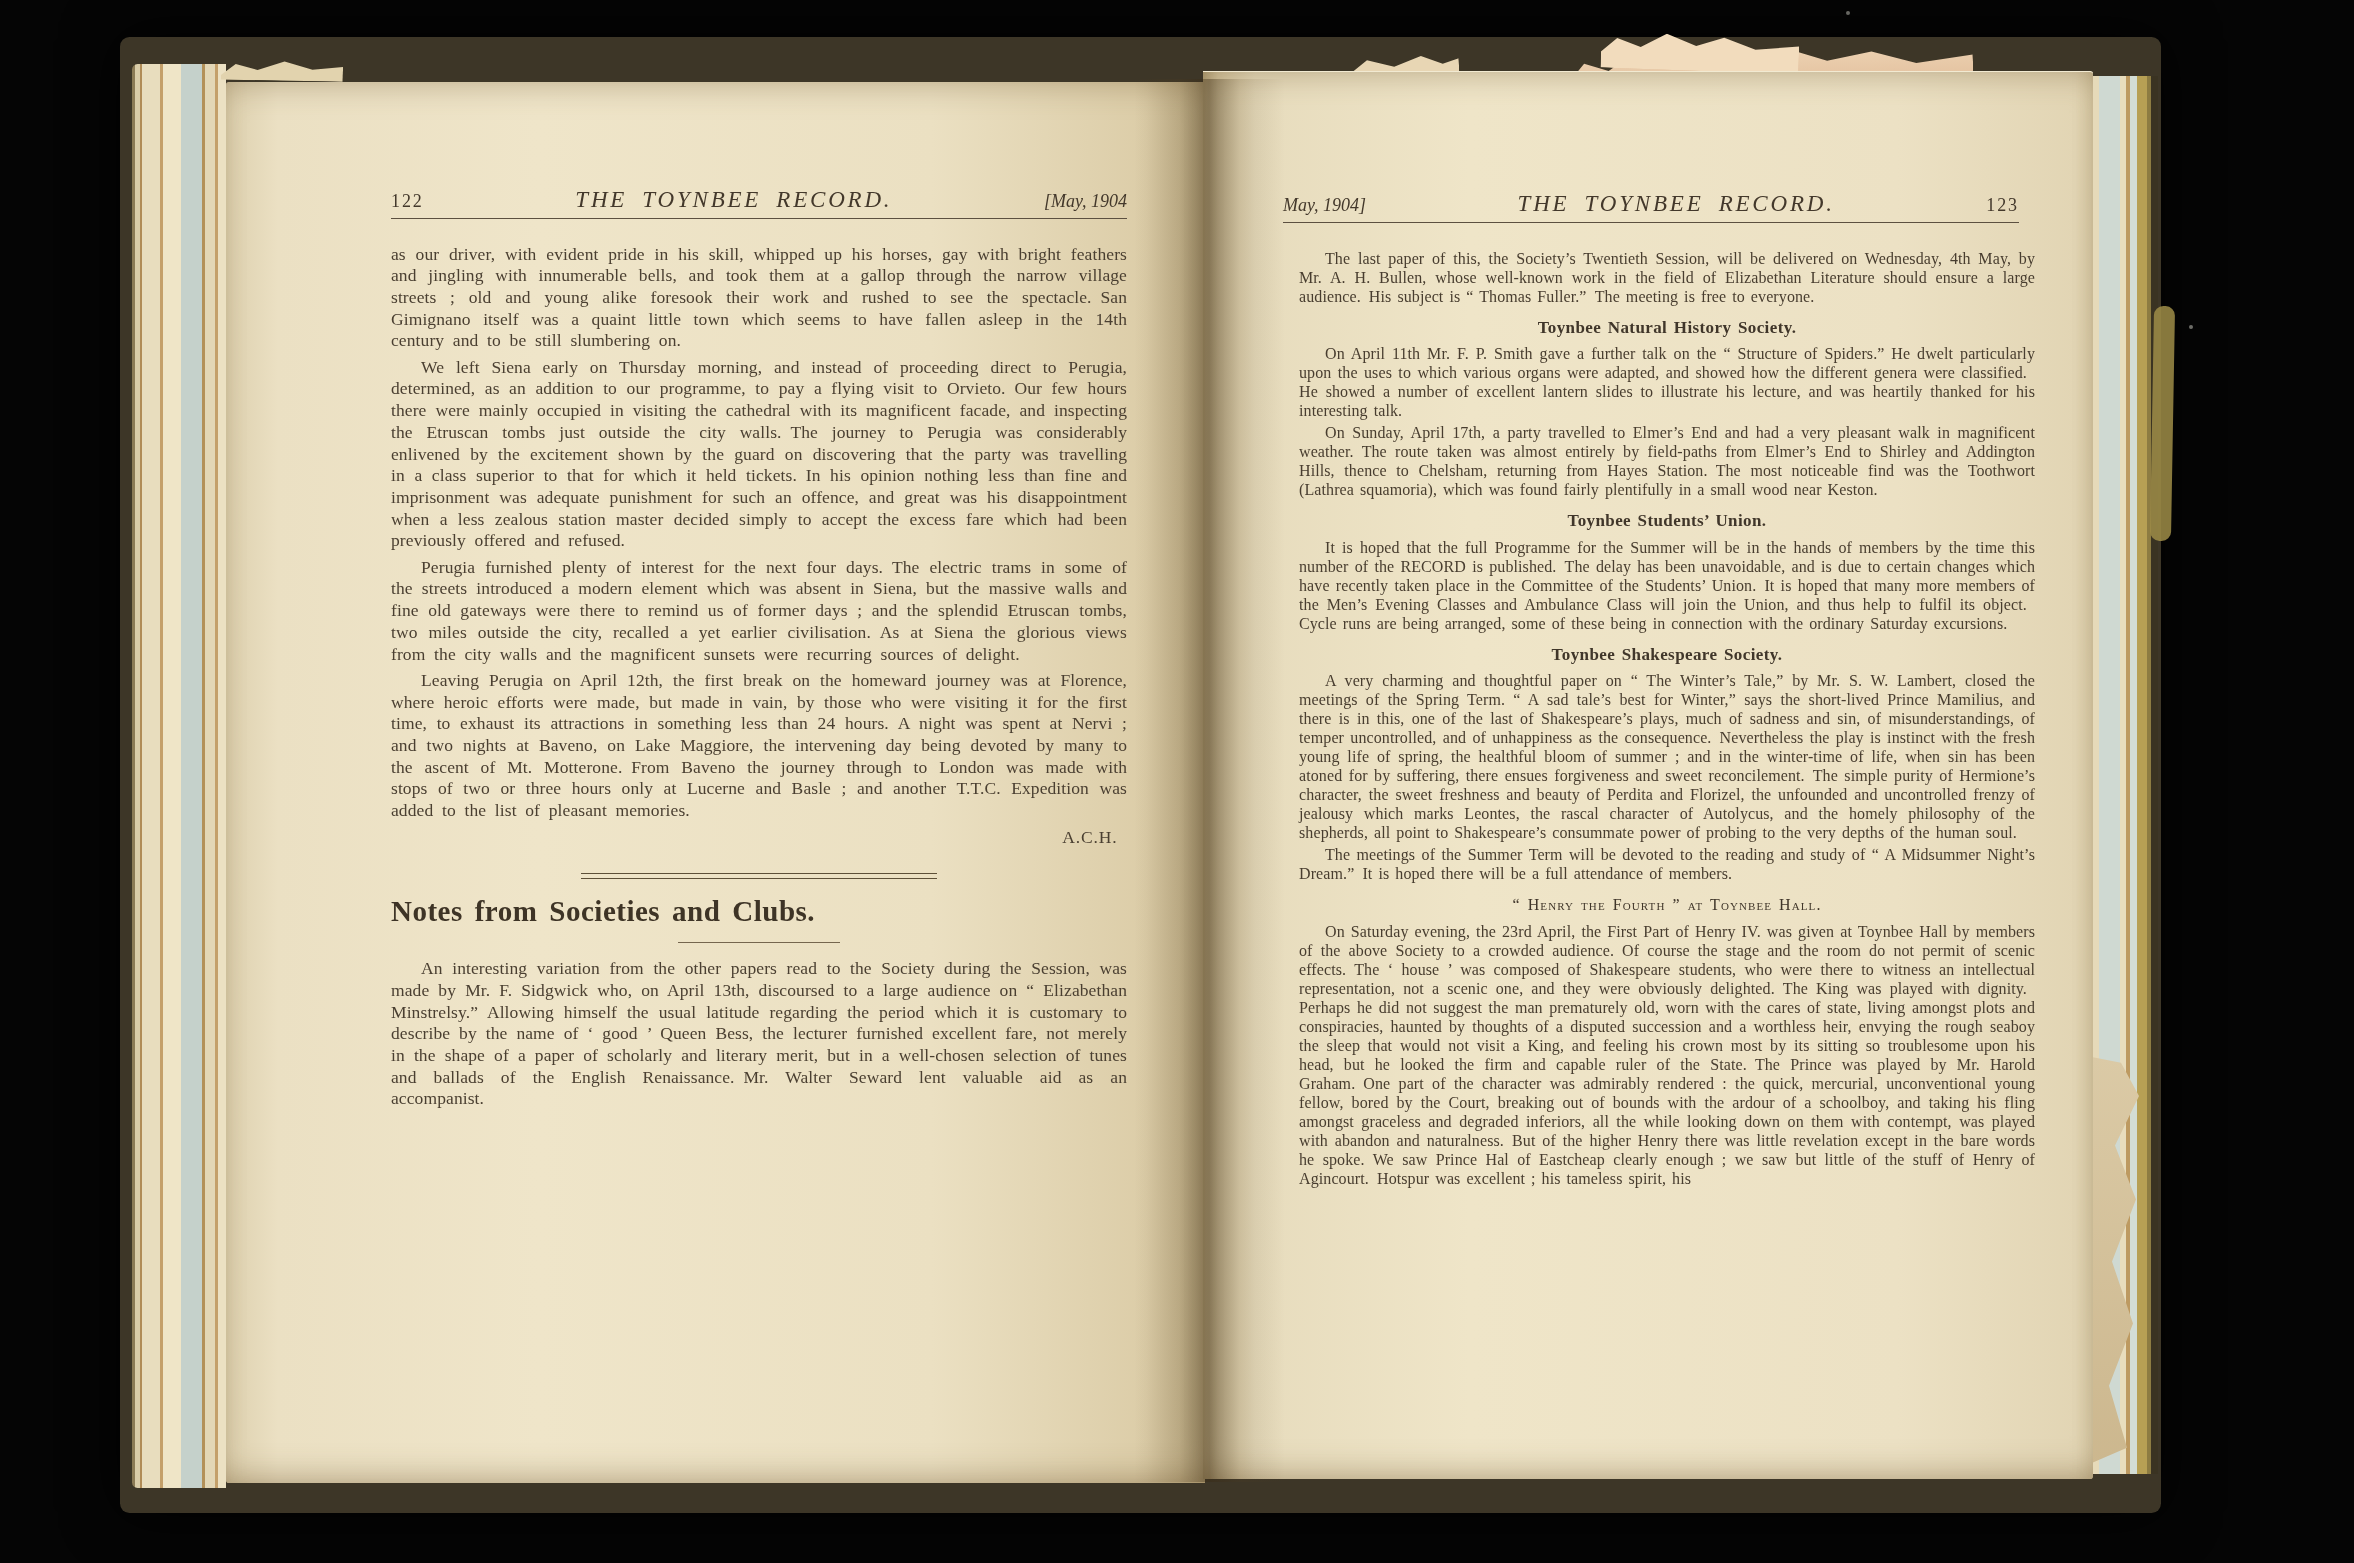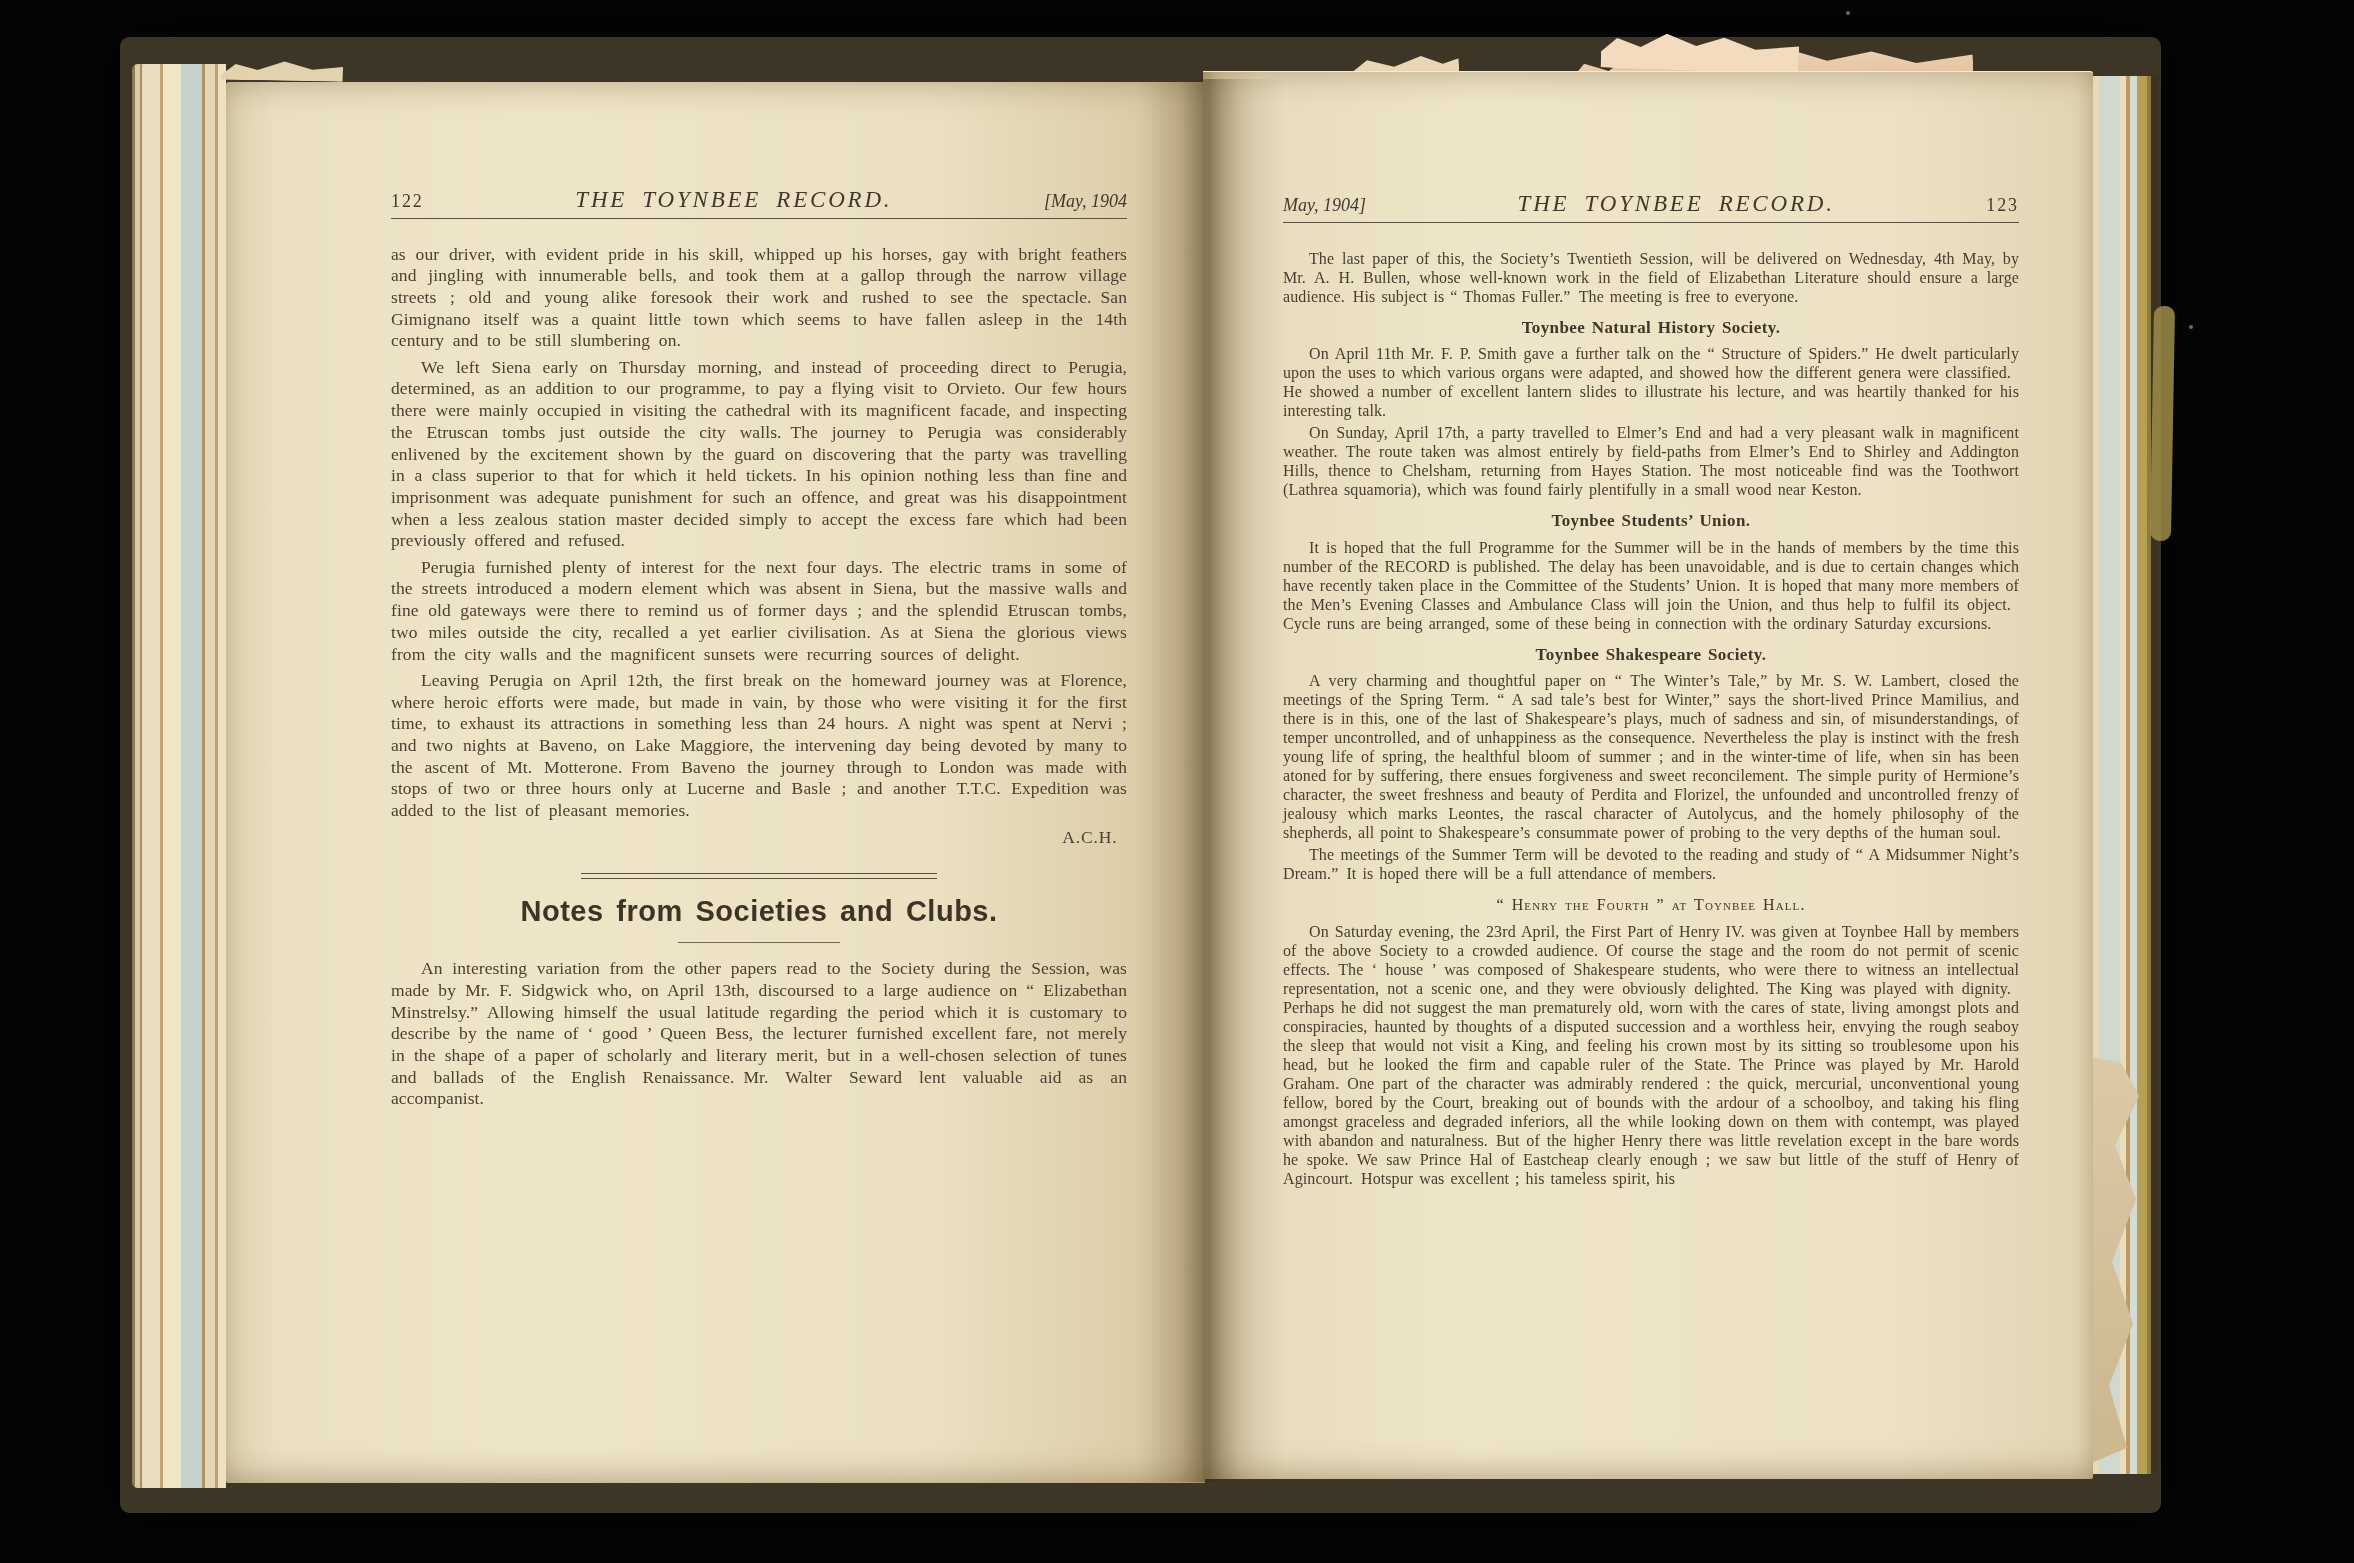--- a/index.html
+++ b/index.html
@@ -101,35 +101,35 @@
   .hdr-num   { font-size:18px; letter-spacing:1.9px; }
   .hdr-title { font-style:italic; font-size:23px; letter-spacing:2.8px; word-spacing:6.6px;text-align:right; }
   .hdr-issue { font-style:italic; font-size:18px; }
 
   .pl-body {
     position:absolute; left:165px; top:162px; width:736px;
     font-size:17.5px; line-height:21.7px; text-align:justify;
     word-spacing:4.2px; letter-spacing:0.1px; color:#4a3f31;
   }
   .pr-body {
-    position:absolute; left:80px; top:177px; width:736px;
+    position:absolute; left:96px; top:177px; width:736px;
     font-size:16px; line-height:19px; text-align:justify;
     word-spacing:1.9px; letter-spacing:0.1px; color:#483d2f;
   }
   .para   { margin:0 0 4.7px; text-indent:30px; }
   .para.cont { text-indent:0; }
   .para-r { margin:0 0 2.8px; text-indent:26px; }
   .signature { margin:1.9px 9.4px 0 0; text-align:right; letter-spacing:0.9px; }
   .double-rule {
     width:356px; height:3.8px; margin:24.5px auto 0;
     border-top:0.9px solid #5d5038; border-bottom:0.9px solid #5d5038;
   }
   .societies-heading {
-    margin:22.6px 0 0; text-align:center; color:#3e3426;
-    font-family:Liberation Sans, sans-serif; font-weight:700;
+    margin:22.6px 0 0; text-align:left; color:#3e3426;
+    font-family:Liberation Serif, serif; font-weight:700;
     font-size:29px; letter-spacing:0.5px;
   }
   .small-rule { width:162px; height:1.4px; background:#75664e; margin:19px auto 15px; }
   .sub-heading {
     margin:0 0 11.3px; text-align:center; font-weight:700;
     font-size:18px; letter-spacing:0.5px; color:#42372a;
   }
   .sec-heading {
     margin:12.2px 0 7.5px; text-align:center; font-weight:700;
     font-size:17px; letter-spacing:0.4px; color:#40362a;

